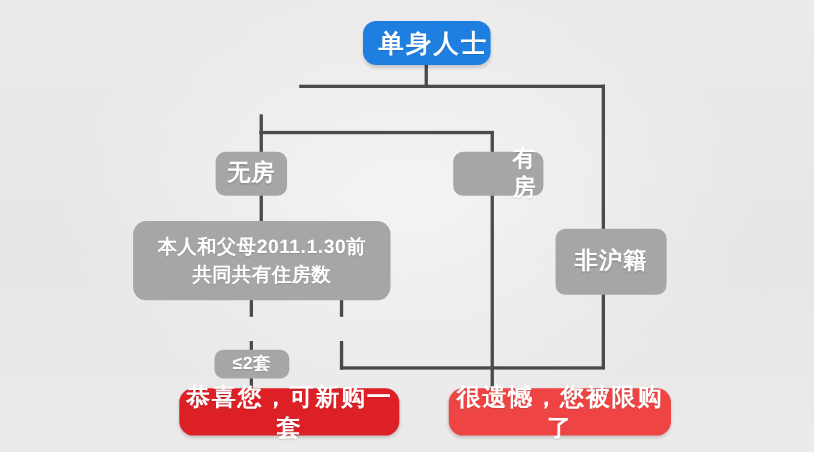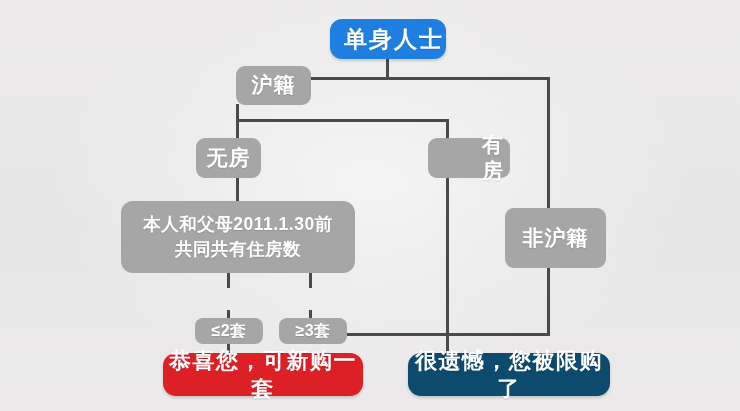--- a/index.html
+++ b/index.html
@@ -78,21 +78,21 @@
   .node.red{
     background:#dd1f26;
     border-radius:13px;
     font-size:22px;
     font-weight:700;
     letter-spacing:1.5px;
     box-shadow:0 2px 3px rgba(0,0,0,0.16);
     text-align:center;
   }
   .node.orange{
-    background:#0c4a6e;
+    background:#ef4444;
     border-radius:13px;
     font-size:22px;
     font-weight:700;
     letter-spacing:1.5px;
     box-shadow:0 2px 3px rgba(0,0,0,0.16);
   }
 </style>
 </head>
 <body>
 
@@ -120,32 +120,30 @@
 
   <div class="line v" style="left:227px; top:310px; height:45px;"></div>
 
   <div class="line v" style="left:309px; top:310px; height:26px;"></div>
   <div class="line h" style="left:309px; top:333px; width:241px;"></div>
 
   <div class="line v" style="left:446px; top:177px; height:178px;"></div>
 
   <div class="node blue" style="left:330px; top:19px; width:116px; height:40px;padding-left:12px;">单身人士</div>
 
-  <div class="node gray" style="left:236px; top:66px; width:75px; height:39px;">沪籍</div>
 
   <div class="node gray" style="left:505px; top:208px; width:101px; height:60px;">非沪籍</div>
 
   <div class="node gray" style="left:196px; top:138px; width:65px; height:40px;">无房</div>
 
-  <div class="node gray" style="left:428px; top:138px; width:82px; height:40px;padding-left:48px;">有房</div>
+  <div class="node gray" style="left:412px; top:138px; width:82px; height:40px;padding-left:48px;">有房</div>
 
   <div class="node gray para" style="left:121px; top:201px; width:234px; height:72px;">本人和父母2011.1.30前
 共同共有住房数</div>
 
   <div class="node gray small" style="left:195px; top:286px; width:68px; height:26px;">≤2套</div>
 
-  <div class="node gray small" style="left:279px; top:286px; width:68px; height:26px;">≥3套</div>
 
   <div class="node red" style="left:163px; top:353px; width:200px; height:43px;">恭喜您，可新购一套</div>
 
   <div class="node orange" style="left:408px; top:353px; width:202px; height:43px;">很遗憾，您被限购了</div>
 
 </div>
 
 </body></html>

